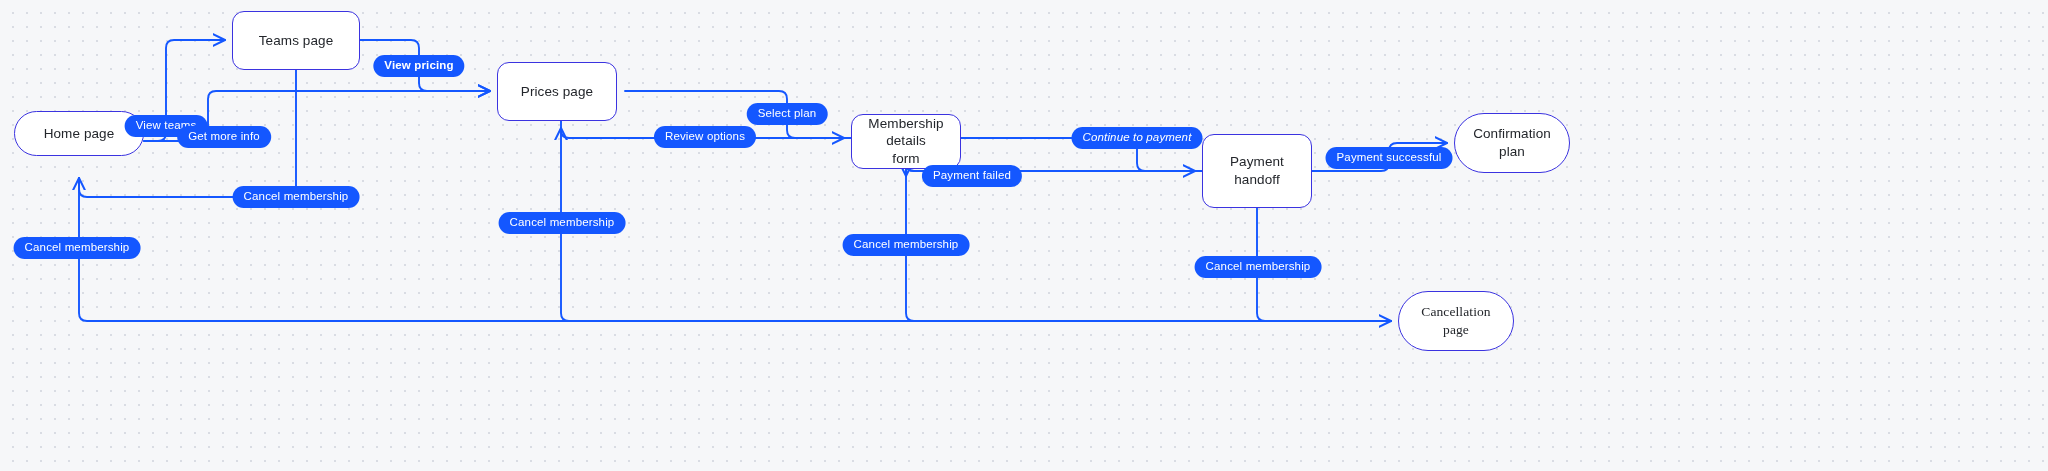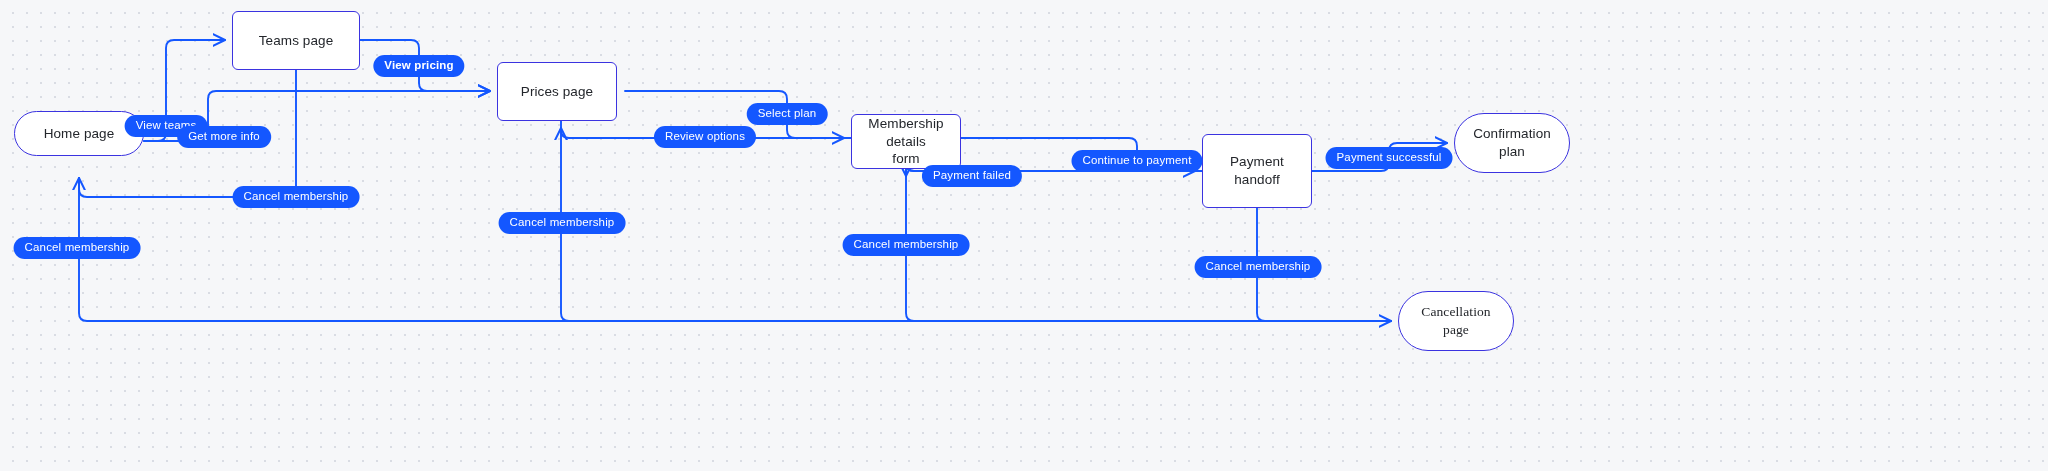--- a/index.html
+++ b/index.html
@@ -37,21 +37,21 @@
     display: flex;
     align-items: center;
     justify-content: center;
     text-align: center;
     color: #23262b;
     font-size: 13.5px;
     line-height: 1.32;
     letter-spacing: 0.1px;
     z-index: 3;
   }
-  .node.rect { border-radius: 6px; }
+  .node.rect { border-radius: 12px; }
   .node.terminal { border-radius: 999px; }
   .node-label { padding: 0 8px; white-space: pre-line; }
 
   .pill {
     position: absolute;
     box-sizing: border-box;
     background: #1457ff;
     color: #ffffff;
     border-radius: 999px;
     font-size: 11.5px;
@@ -116,21 +116,21 @@
   </div>
 
   <div class="node rect" style="left:232px; top:11px; width:128px; height:59px;">
     <span class="node-label">Teams page</span>
   </div>
 
   <div class="node rect" style="left:497px; top:62px; width:120px; height:59px;">
     <span class="node-label">Prices page</span>
   </div>
 
-  <div class="node rect" style="left:851px; top:114px; width:110px; height:55px;">
+  <div class="node rect" style="left:851px; top:114px; width:110px; height:55px;align-items:flex-end;">
     <span class="node-label">Membership details
 form</span>
   </div>
 
   <div class="node rect" style="left:1202px; top:134px; width:110px; height:74px;">
     <span class="node-label">Payment handoff</span>
   </div>
 
   <div class="node terminal" style="left:1454px; top:113px; width:116px; height:60px;">
     <span class="node-label">Confirmation plan</span>
@@ -143,21 +143,21 @@
   <div class="pill" style="left:166px; top:90px;margin-top:36px;">View teams</div>
 
   <div class="pill" style="left:224px; top:137px;">Get more info</div>
 
   <div class="pill" style="left:419px; top:66px;font-weight:bold;">View pricing</div>
 
   <div class="pill" style="left:787px; top:114px;border-radius:11px;">Select plan</div>
 
   <div class="pill" style="left:705px; top:137px;">Review options</div>
 
-  <div class="pill" style="left:1137px; top:161px;">Continue to payment</div>
+  <div class="pill" style="left:1137px; top:138px;font-style:italic;">Continue to payment</div>
 
   <div class="pill" style="left:972px; top:176px;">Payment failed</div>
 
   <div class="pill" style="left:1389px; top:158px;">Payment successful</div>
 
   <div class="pill" style="left:296px; top:197px;">Cancel membership</div>
 
   <div class="pill" style="left:562px; top:223px;">Cancel membership</div>
 
   <div class="pill" style="left:906px; top:245px;">Cancel membership</div>

